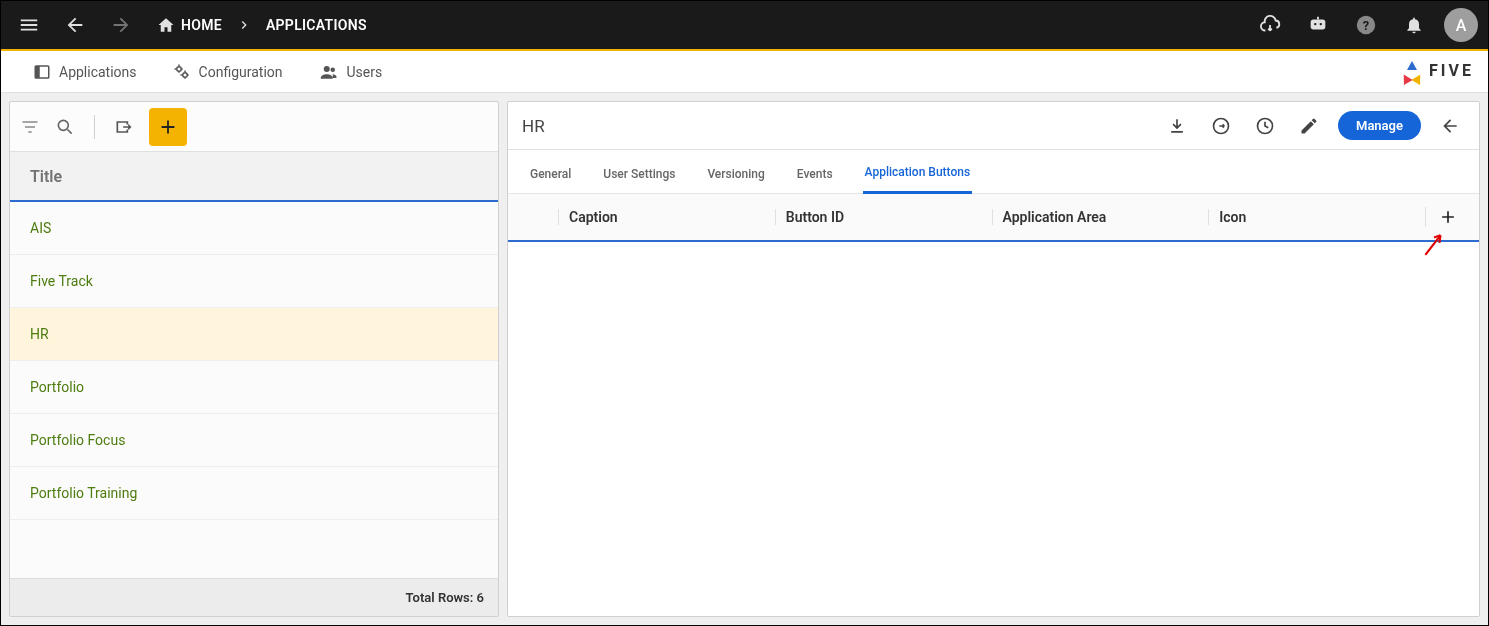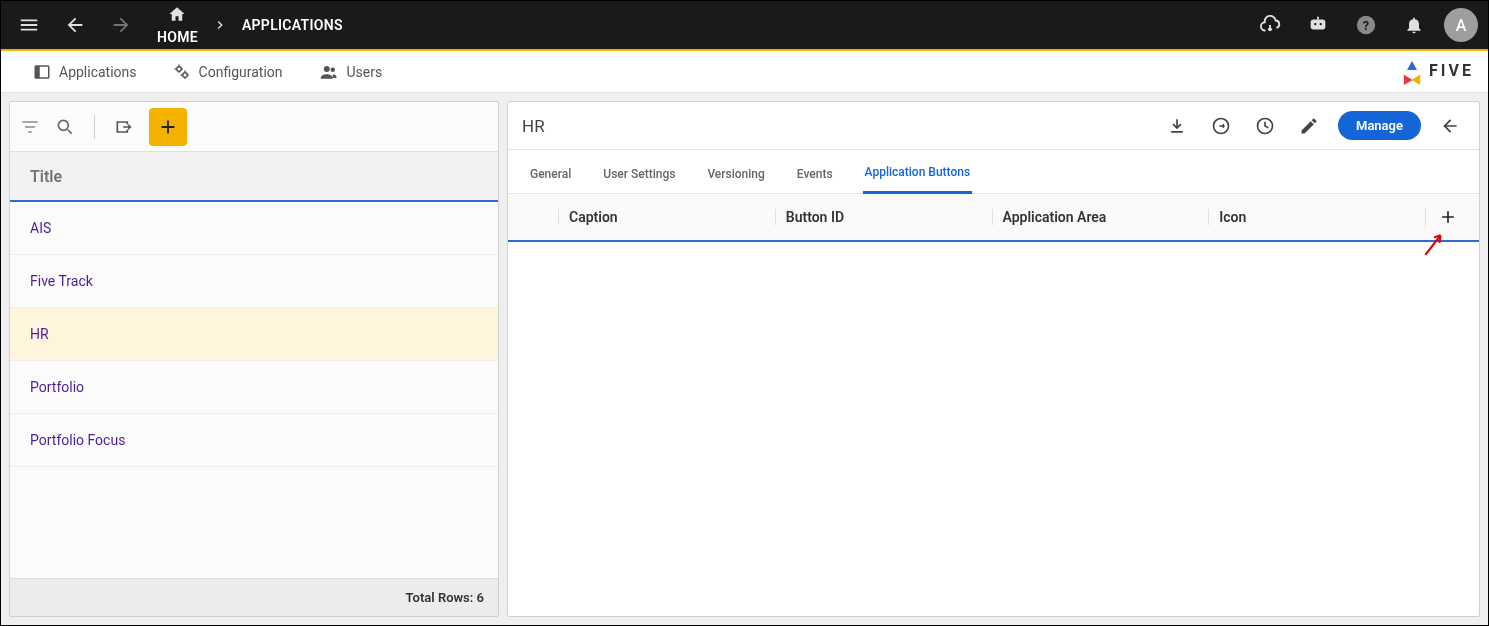--- a/index.html
+++ b/index.html
@@ -6,21 +6,21 @@
   html, body { height: 100%; }
   body { background: #fff; border: 1px solid #000; width: 1489px; height: 626px; overflow: hidden; display: flex; flex-direction: column; }
 
   
   .topbar { height: 50px; background: #1a1a1a; display: flex; align-items: center; color: #fff; padding: 0 10px; border-bottom: 2px solid #f0b400; }
   .topbar .left { display: flex; align-items: center; gap: 10px; }
   .topbar .right { display: flex; align-items: center; gap: 12px; margin-left: auto; }
   .topbar svg { fill: #e0e0e0; }
   .icon-btn { width: 36px; height: 36px; display: inline-flex; align-items: center; justify-content: center; border-radius: 4px; cursor: pointer; }
   .breadcrumb { display: flex; align-items: center; gap: 14px; margin-left: 8px; text-transform: uppercase; font-size: 14px; font-weight: 600; letter-spacing: .3px; }
-  .breadcrumb .crumb { display: flex; align-items: center; gap: 6px; flex-direction: column; }
+  .breadcrumb .crumb { display: flex; align-items: center; gap: 6px; }
   .avatar { width: 34px; height: 34px; border-radius: 50%; background: #9e9e9e; color:#fff; display:flex; align-items:center; justify-content:center; font-weight:500; }
   .dim { opacity:.45; }
 
   
   .modulenav { height: 42px; display: flex; align-items: center; padding: 0 14px; border-bottom: 1px solid #e0e0e0; }
   .modulenav .navitem { display: flex; align-items:center; gap:8px; padding: 0 18px; height:100%; color:#555; font-size:14px; cursor: pointer; }
   .modulenav .navitem svg { fill:#555; }
   .logo { margin-left: auto; display:flex; align-items:flex-start; gap:6px; font-weight:700; letter-spacing:3px; color:#333; font-size:16px; }
   .logo-mark { width:22px; height:22px; position:relative; }
   .logo-mark span{ position:absolute; width:0; height:0; border-left:5px solid transparent; border-right:5px solid transparent; }
@@ -39,21 +39,21 @@
   .search-input { flex:1; border:none; outline:none; font-size:15px; color:#555; background:transparent; padding:6px 4px; }
   .sq-btn { width:38px; height:38px; border-radius:4px; display:inline-flex; align-items:center; justify-content:center; cursor:pointer; }
   .sq-btn svg{ fill:#555;}
   .sq-btn.add { background:#f5b301; }
   .sq-btn.add svg{ fill:#222;}
   .vdiv { width:1px; height:24px; background:#d0d0d0; margin:0 4px;}
 
   
   .list-header { height:50px; display:flex; align-items:center; padding:0 20px; font-weight:600; color:#737373; background:#f2f2f2; border-bottom:2px solid #2d6bd1; }
   .list-body { flex:1; overflow:auto; background:#fbfbfb;}
-  .list-row { height:53px; display:flex; align-items:center; padding:0 20px; color:#4c1d95; font-size:14px; border-bottom:1px solid #eee; cursor:pointer; }
+  .list-row { height:53px; display:flex; align-items:center; padding:0 20px; color:#4d7c0f; font-size:14px; border-bottom:1px solid #eee; cursor:pointer; }
   .list-row.selected { background:#fff4dc; }
   .list-footer { height:38px; display:flex; align-items:center; justify-content:flex-end; padding:0 14px; background:#ececec; font-size:13px; font-weight:600; color:#333; border-top:1px solid #ddd;}
 
   
   .detail-header { height:48px; display:flex; align-items:center; padding:0 14px; border-bottom:1px solid #e0e0e0;}
   .detail-title { font-size:17px; color:#444; font-weight:400; }
   .detail-actions { margin-left:auto; display:flex; align-items:center; gap:14px; }
   .detail-actions .sm-icon { width:30px; height:30px; display:inline-flex; align-items:center; justify-content:center; cursor:pointer; }
   .detail-actions svg { fill:#444; }
   .manage-btn{ background:#1565d8; color:#fff; border:none; padding:7px 18px; border-radius:18px; font-size:13px; font-weight:600; cursor:pointer; }
@@ -196,20 +196,21 @@
           </svg>
       </div>
     </div>
     <div class="list-header">Title</div>
     <div class="list-body" id="list-body">
         <div class="list-row">AIS</div>
         <div class="list-row">Five Track</div>
         <div class="list-row selected">HR</div>
         <div class="list-row">Portfolio</div>
         <div class="list-row">Portfolio Focus</div>
+        <div class="list-row">Portfolio Training</div>
       </div>
     <div class="list-footer">
       <span>Total Rows:</span>&nbsp;
       <span>6</span>
     </div>
   </div>
 
   <div class="pane pane-right">
     <div class="detail-header">
       <div class="detail-title">HR</div>

